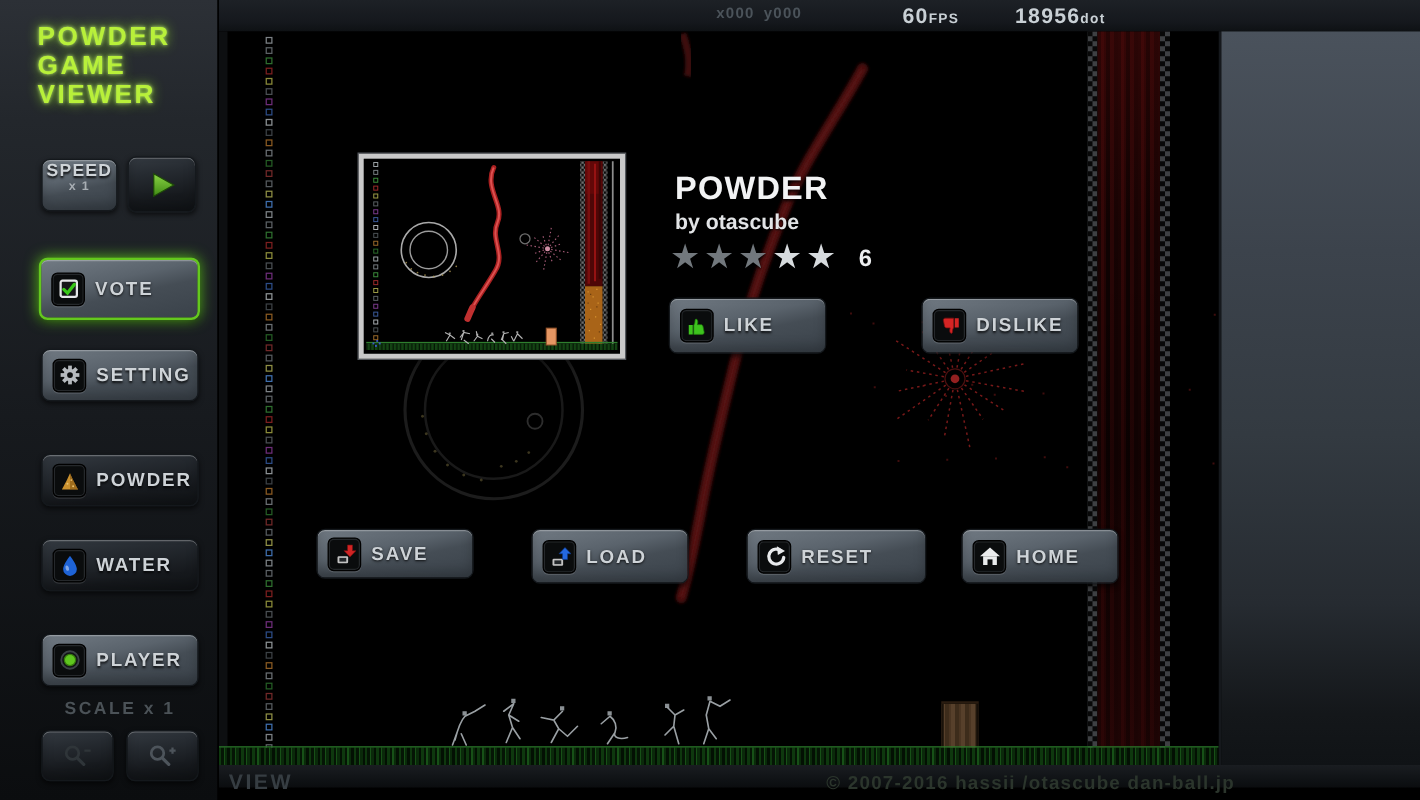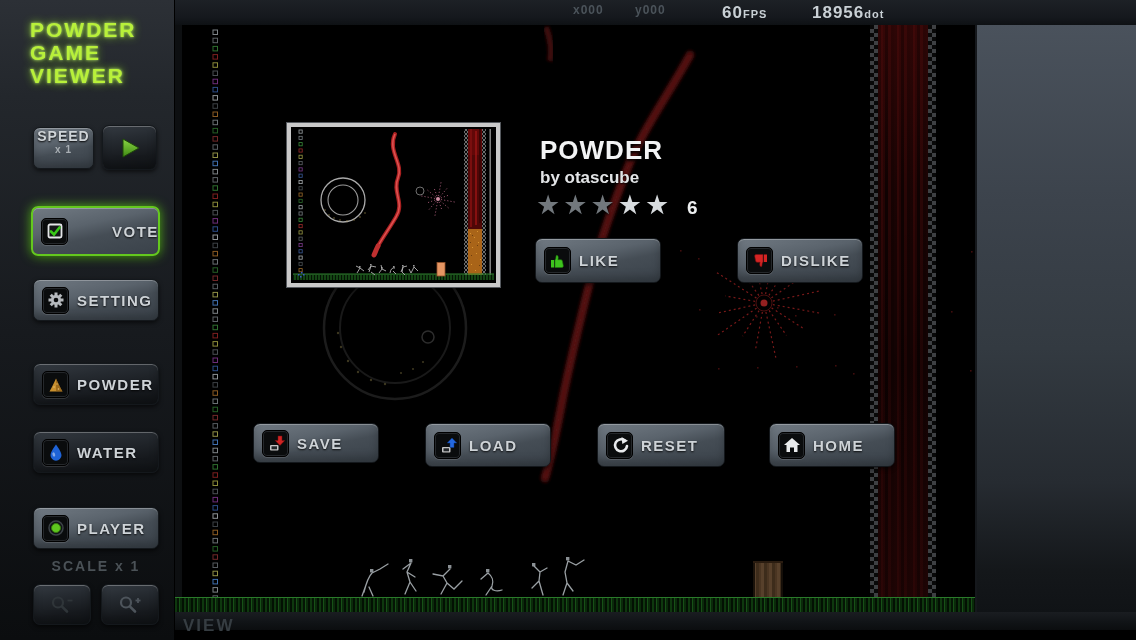--- a/index.html
+++ b/index.html
@@ -28,21 +28,21 @@
     border:1px solid #14181c;
     background:linear-gradient(168deg,#717a83 0%,#5a636c 38%,#454d55 58%,#3a424a 100%);
     box-shadow:inset 0 1px 0 rgba(255,255,255,.28),inset 0 -5px 9px rgba(0,0,0,.22),0 2px 4px rgba(0,0,0,.6);}
   .btn-dark{background:linear-gradient(172deg,#343a41 0%,#262b31 30%,#16191d 72%,#101316 100%);}
   .btn .lbl{font-size:15px;font-weight:bold;color:#ced3d7;letter-spacing:1.5px;
     text-shadow:0 1px 2px rgba(0,0,0,.85);white-space:nowrap}
   .icon-box{width:27px;height:27px;min-width:27px;border-radius:5px;background:#0a0c0d;
     border:1px solid #000;box-shadow:inset 0 0 0 1px #25282b,0 1px 0 rgba(255,255,255,.12);
     display:flex;align-items:center;justify-content:center;margin:0 8px;}
   .vote-active{border:2px solid #64c81e;
-    box-shadow:0 0 11px rgba(100,210,30,.85),inset 0 1px 0 rgba(255,255,255,.3),0 2px 5px rgba(0,0,0,.6);gap:36px;}
+    box-shadow:0 0 11px rgba(100,210,30,.85),inset 0 1px 0 rgba(255,255,255,.3),0 2px 5px rgba(0,0,0,.6);}
   .speed-btn{flex-direction:column;justify-content:flex-start}
   .spd-lbl{font-size:14px;font-weight:bold;color:#cfd4d8;letter-spacing:1px;text-shadow:0 1px 2px #000}
   .spd-x{font-size:10px;font-weight:bold;color:#a9afb4;letter-spacing:1px}
   .scale-lbl{position:absolute;left:33px;top:558px;width:126px;text-align:center;
     font-size:14px;font-weight:bold;color:#4b5257;letter-spacing:2px}
   .center{justify-content:center}
 
   
   .right-panel{position:absolute;left:975px;top:25px;width:161px;height:587px;z-index:4;
     border-left:2px solid #15181c;
@@ -274,21 +274,21 @@
       <div class="bc-chk" style="left:60px"></div>
     </div>
     <div class="brown-block"></div>
     <div class="ground"></div>
   </div>
 
   <div class="right-panel"></div>
 
   <div class="topbar">
     <span class="tb-item tb-dim" style="left:398px">x000</span>
-    <span class="tb-item tb-dim" style="left:460px">y000</span>
+    <span class="tb-item tb-dim" style="left:436px">y000</span>
     <span class="tb-item tb-lit" style="left:547px"><span>60</span><span class="unit">FPS</span></span>
     <span class="tb-item tb-lit" style="left:637px"><span>18956</span><span class="unit">dot</span></span>
   </div>
 
   <div class="sidebar">
     <div class="logo">
       <div>POWDER</div>
       <div>GAME</div>
       <div>VIEWER</div>
     </div>
@@ -567,21 +567,21 @@
     <span class="icon-box">
       <svg width="18" height="18" viewBox="0 0 18 18">
         <rect x="3" y="11" width="8.5" height="5.5" rx="1" fill="#c3c3c3"></rect>
         <rect x="4.5" y="12.3" width="5.5" height="3" fill="#23272a"></rect>
         <polygon points="11,11.5 15,11.5 15,7 17.8,7 13,2 8.2,7 11,7" fill="#2468e0" stroke="#0e3a8a" stroke-width=".5"></polygon>
       </svg>
     </span>
     <span class="lbl">LOAD</span>
   </div>
 
-  <div class="btn ui" style="left:597px;top:423px;width:128px;height:44px">
+  <div class="btn ui" style="left:597px;top:423px;width:144px;height:44px">
     <span class="icon-box">
       <svg width="18" height="18" viewBox="0 0 18 18">
         <path d="M13.8,4.6 A6,6 0 1 0 16,10" stroke="#e8eaec" stroke-width="2.6" fill="none" stroke-linecap="round"></path>
         <polygon points="10.5,1 17,4.8 11.3,8" fill="#e8eaec"></polygon>
       </svg>
     </span>
     <span class="lbl">RESET</span>
   </div>
 
   <div class="btn ui" style="left:769px;top:423px;width:126px;height:44px">
@@ -590,15 +590,16 @@
         <polygon points="9,2 17,9 1,9" fill="#e9ebec"></polygon>
         <rect x="3.5" y="9" width="11" height="7" fill="#e9ebec"></rect>
         <rect x="7" y="11.5" width="4" height="4.5" fill="#0a0c0d"></rect>
       </svg>
     </span>
     <span class="lbl">HOME</span>
   </div>
 
   <div class="bottombar">
     <span class="view-lbl">VIEW</span>
+    <span class="copyright">© 2007-2016 hassii /otascube dan-ball.jp</span>
   </div>
 
 </div>
 
 </body></html>

